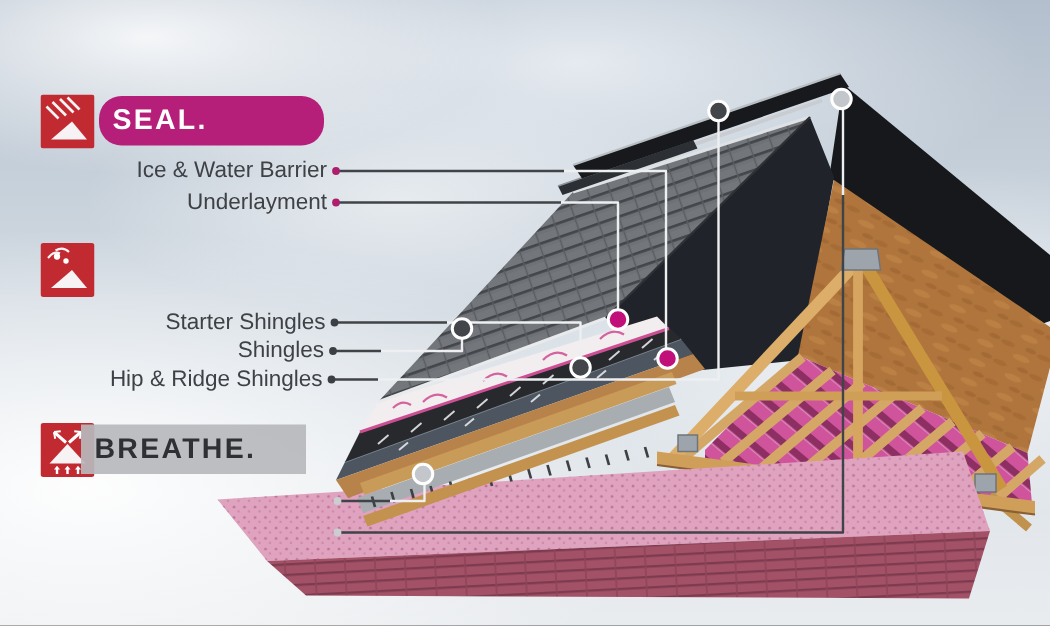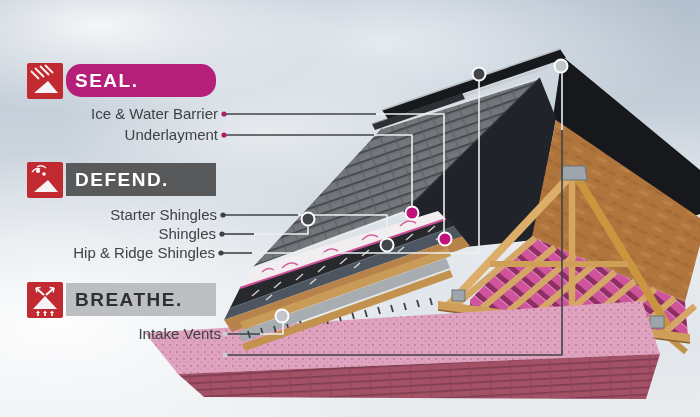--- a/index.html
+++ b/index.html
@@ -19,21 +19,21 @@
   .icon-box{position:absolute;width:36px;height:36px;}
   .banner-title{font-weight:bold;font-size:19px;letter-spacing:1.5px;line-height:33px;white-space:nowrap;}
   #seal-banner{left:66px;top:64px;}
   #seal-banner .bar{background:#b51f79;width:131px;border-radius:15px;}
   #seal-banner .banner-title{color:#ffffff;}
   #seal-icon{left:27px;top:63px;}
   #defend-banner{left:66px;top:163px;}
   #defend-banner .bar{background:#58595b;width:131px;}
   #defend-banner .banner-title{color:#ffffff;}
   #defend-icon{left:27px;top:162px;}
-  #breathe-banner{left:66px;top:283px;}
+  #breathe-banner{left:54px;top:283px;}
   #breathe-banner .bar{background:rgba(183,185,188,.92);width:131px;}
   #breathe-banner .banner-title{color:#2e3033;}
   #breathe-icon{left:27px;top:282px;}
   .lbl{position:absolute;color:#3e4145;font-size:15px;line-height:18px;white-space:nowrap;text-align:right;width:220px;}
   #lbl-iwb{left:-2px;top:105px;}
   #lbl-und{left:-2px;top:126px;}
   #lbl-sta{left:-3px;top:206px;}
   #lbl-shi{left:-4px;top:225px;}
   #lbl-hip{left:-5px;top:244px;}
   #lbl-int{left:1px;top:325px;}
@@ -273,25 +273,20 @@
   <svg class="icon-box" id="defend-icon" viewBox="0 0 36 36">
     <rect width="36" height="36" rx="2" fill="#c22a32"></rect>
     <g stroke="#ffffff" stroke-width="1.4" fill="none" opacity=".95">
       <path d="M5,10 q4,-5 8,-3"></path>
         <path d="M10,5 q5,-3 9,1"></path>
     </g>
     <circle cx="11" cy="9" r="2.1" fill="#ffffff"></circle>
     <circle cx="17" cy="12" r="1.8" fill="#ffffff"></circle>
     <polygon points="7,30 31,30 21,18" fill="#f7f2f3"></polygon>
   </svg>
-  <div class="banner" id="defend-banner">
-    <div class="bar">
-        <span class="banner-title">DEFEND.</span>
-      </div>
-  </div>
 
   <svg class="icon-box" id="breathe-icon" viewBox="0 0 36 36">
     <rect width="36" height="36" rx="2" fill="#c22a32"></rect>
     <polygon points="6,27 30,27 18,14" fill="#f7f2f3"></polygon>
     <g stroke="#ffffff" stroke-width="2" fill="none">
       <path d="M17,13 L9,6"></path>
         <path d="M19,13 L27,6"></path>
     </g>
     <g stroke="#ffffff" stroke-width="1.3" fill="none">
       <path d="M9,6 l4.5,-0.5 M9,6 l0.8,4.5"></path>
@@ -312,15 +307,14 @@
     <div class="bar">
         <span class="banner-title">BREATHE.</span>
       </div>
   </div>
 
   <div class="lbl" id="lbl-iwb">Ice &amp; Water Barrier</div>
   <div class="lbl" id="lbl-und">Underlayment</div>
   <div class="lbl" id="lbl-sta">Starter Shingles</div>
   <div class="lbl" id="lbl-shi">Shingles</div>
   <div class="lbl" id="lbl-hip">Hip &amp; Ridge Shingles</div>
-  <div class="lbl" id="lbl-int">Intake Vents</div>
 
 </div>
 
 </body></html>

